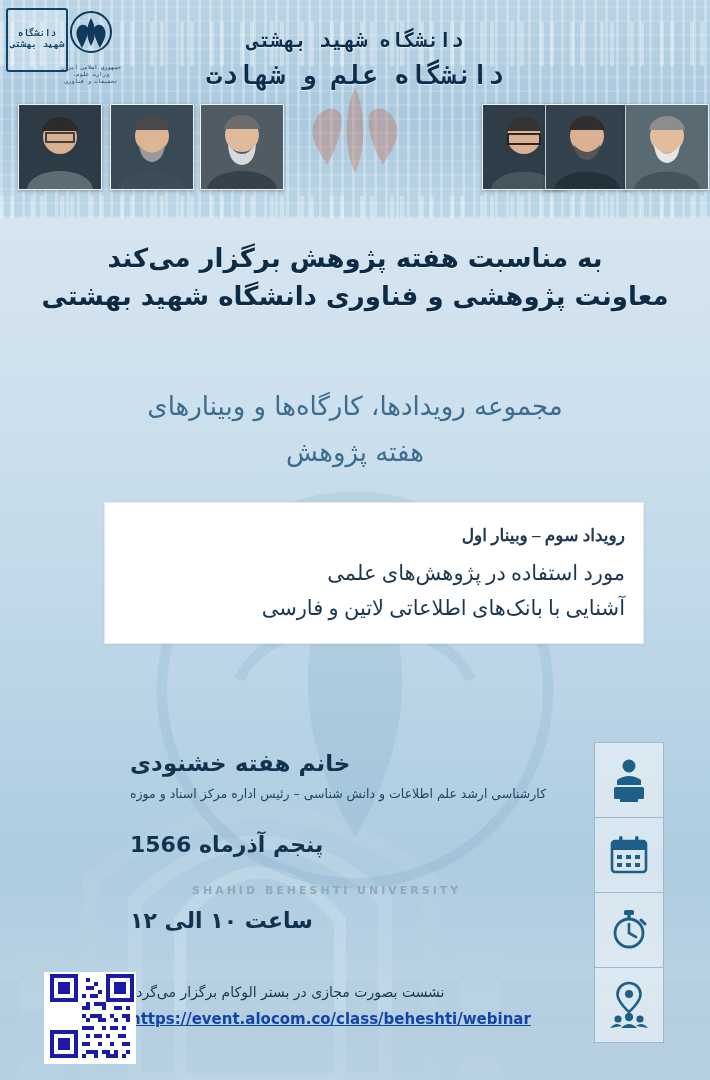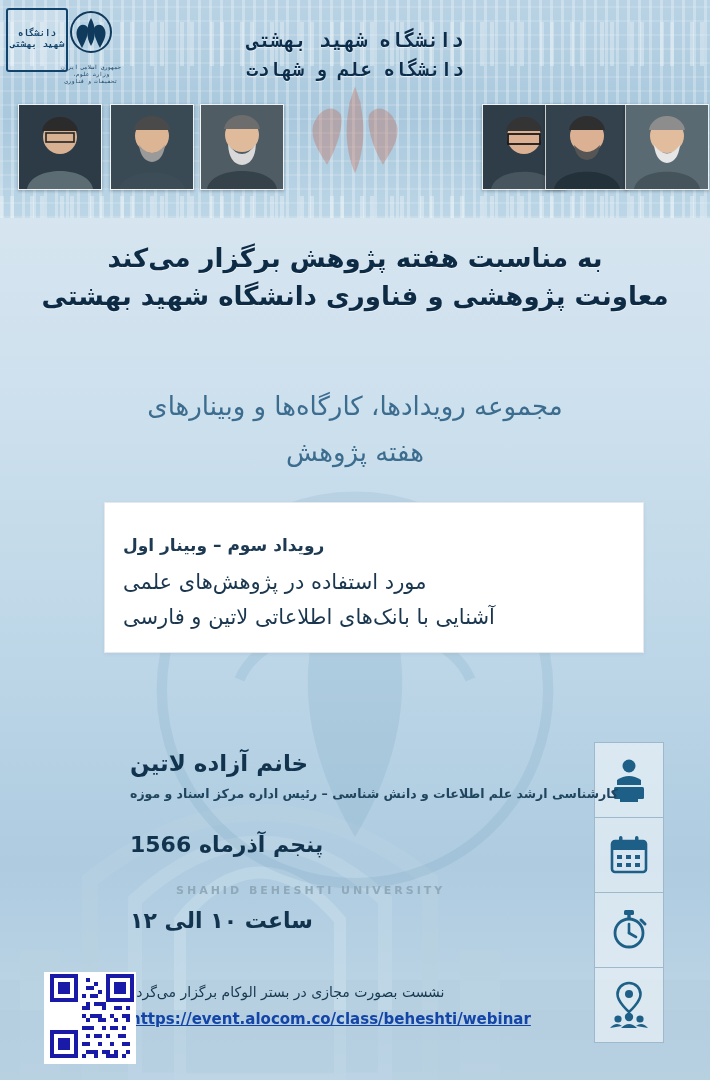--- a/index.html
+++ b/index.html
@@ -54,21 +54,21 @@
     position:absolute;left:50%;top:78px;transform:translateX(-50%);
     width:170px;height:140px;opacity:.30;
   }
   .univ-title{
     position:absolute;top:26px;right:190px;width:330px;
     text-align:center;color:#0b2c4a;font-weight:bold;
     line-height:1.55;
     text-shadow:0 1px 0 rgba(255,255,255,.55);
   }
   .univ-title .l1{font-size:20px;display:block;}
-  .univ-title .l2{font-size:19px;display:block;}
+  .univ-title .l2{font-size:26px;display:block;}
   .logo-ir{
     position:absolute;top:10px;left:60px;width:62px;height:66px;text-align:center;
   }
   .logo-ir .cap{font-size:5.5px;color:#103a5c;letter-spacing:.2px;display:block;margin-top:1px;}
   .logo-sbu{
     position:absolute;top:8px;left:6px;width:58px;height:60px;
     border:2px solid #12436b;border-radius:3px;
     display:flex;align-items:center;justify-content:center;
     color:#12436b;font-size:9px;font-weight:bold;text-align:center;line-height:1.25;
     background:rgba(255,255,255,.25);
@@ -93,42 +93,43 @@
   }
   .subhead{
     position:absolute;top:368px;right:40px;left:40px;
     text-align:center;color:#3c6c8e;
     font-size:26px;line-height:1.75;margin-top:16px;
   }
   
   .eventbox{
     position:absolute;top:502px;left:104px;width:502px;
     background:#ffffff;border:1px solid #e3e9ee;
-    padding:32px 18px 18px;
-    text-align:left;color:#1d3a52;
+    padding:22px 18px 18px;
+    text-align:right;color:#1d3a52;
     box-shadow:0 1px 4px rgba(0,0,0,.06);
+    font-family:Liberation Serif, serif;
   }
   .eventbox .ev-t{font-size:17px;font-weight:bold;margin-bottom:10px;}
   .eventbox .ev-l{font-size:21px;line-height:1.65;color:#1b374f;}
   
   .details{position:absolute;top:742px;left:0;right:0;height:300px;}
   .icon-col{
     position:absolute;left:596px;top:0;width:68px;
   }
   .icon-box{
     width:68px;height:74px;border:1px solid #9fb9cc;background:rgba(255,255,255,.5);
     display:flex;align-items:center;justify-content:center;margin-bottom:-1px;
   }
   .speaker-name{
     position:absolute;top:8px;right:120px;left:130px;text-align:left;
     font-size:23px;font-weight:bold;color:#12334e;
   }
   .speaker-role{
     position:absolute;top:44px;right:60px;left:130px;text-align:left;
-    font-size:12.5px;color:#20455f;font-weight:bold;
+    font-size:12.5px;color:#20455f;
   }
   .date-line{
     position:absolute;top:90px;right:120px;left:130px;text-align:left;
     font-size:22px;font-weight:bold;color:#12334e;
   }
   .time-line{
     position:absolute;top:166px;right:120px;left:130px;text-align:left;
     font-size:22px;font-weight:bold;color:#12334e;
   }
   .virtual-line{
@@ -139,21 +140,21 @@
     position:absolute;top:268px;right:120px;left:130px;text-align:left;
     font-size:15px;font-weight:bold;color:#1344a8;text-decoration:underline;
   }
   
   .qr{
     position:absolute;left:44px;top:972px;width:88px;height:88px;background:#fff;
     padding:2px;
   }
   .qr svg{display:block;}
   .arch-text{
-    position:absolute;left:176px;top:884px;font-size:11px;letter-spacing:3px;
+    position:absolute;left:192px;top:884px;font-size:11px;letter-spacing:3px;
     color:#8fa9ba;font-weight:bold;
   }
 </style>
 </head>
 <body>
 
 <div class="poster">
 
   <svg class="bg-arch" viewBox="0 0 790 430" preserveAspectRatio="none">
     <defs>
@@ -328,21 +329,21 @@
           <circle cx="21" cy="36" r="4.2" fill="#1d5f86"></circle>
           <circle cx="10" cy="38" r="3.6" fill="#1d5f86"></circle>
           <circle cx="32" cy="38" r="3.6" fill="#1d5f86"></circle>
           <path d="M13,47 q8,-8 16,0 z" fill="#1d5f86"></path>
           <path d="M2,47 q6,-7 12,-2 z" fill="#1d5f86"></path>
           <path d="M40,47 q-6,-7 -12,-2 z" fill="#1d5f86"></path>
         </svg>
       </div>
     </div>
 
-    <div class="speaker-name">خانم آزاده لاتین</div>
+    <div class="speaker-name">خانم هفته خشنودی</div>
     <div class="speaker-role">کارشناسی ارشد علم اطلاعات و دانش شناسی – رئیس اداره مرکز اسناد و موزه</div>
     <div class="date-line">پنجم آذرماه 1566</div>
     <div class="time-line">ساعت ۱۰ الی ۱۲</div>
     <div class="virtual-line">نشست بصورت مجازی در بستر الوکام برگزار می‌گردد</div>
     <a class="link-line" href="#">https://event.alocom.co/class/beheshti/webinar</a>
   </div>
 
   <div class="qr">
     <svg width="84" height="84" viewBox="0 0 21 21" shape-rendering="crispEdges">
       <rect width="21" height="21" fill="#fff"></rect>

